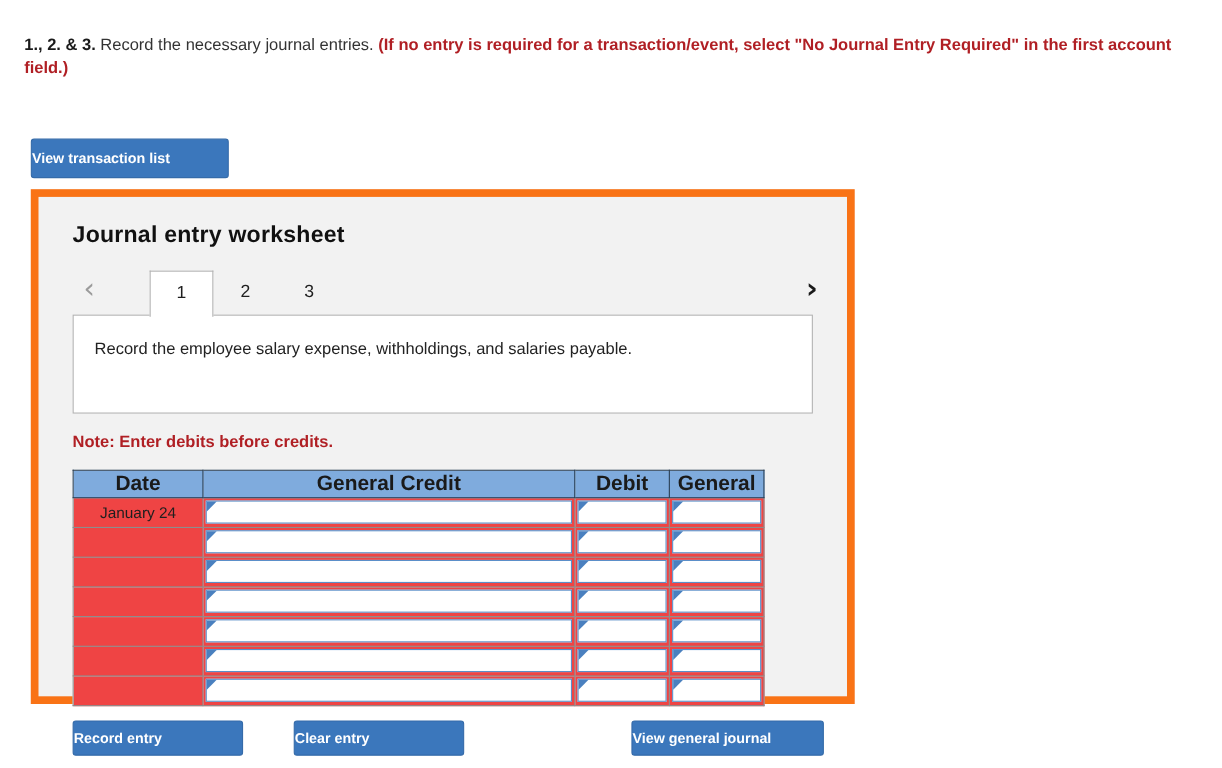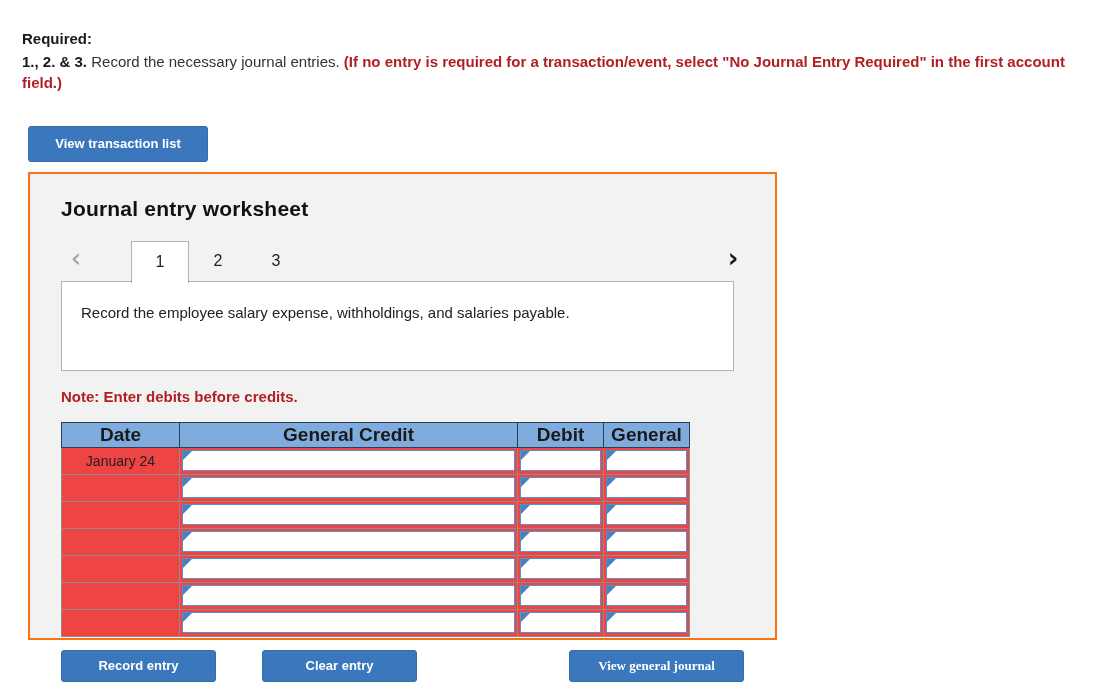--- a/index.html
+++ b/index.html
@@ -44,21 +44,21 @@
     font-weight: bold;
   }
 
   
   .btn-blue {
     display: inline-block;
     background: #3b77bc;
     color: #ffffff;
     font-size: 13px;
     font-weight: bold;
-    text-align: center;
+    text-align: left;
     border: 1px solid #356ba9;
     border-radius: 3px;
     padding: 0;
     line-height: 34px;
     cursor: pointer;
     user-select: none;
     box-sizing: border-box;
   }
 
   #view-transaction-list {
@@ -71,21 +71,21 @@
   }
 
   
   .panel {
     position: absolute;
     left: 28px;
     top: 172px;
     width: 749px;
     height: 468px;
     background: #f2f2f2;
-    border: 2px solid #f97316;
+    border: 7px solid #f97316;
     box-sizing: border-box;
   }
   .panel-title {
     position: absolute;
     left: 31px;
     top: 23px;
     font-size: 21px;
     font-weight: bold;
     color: #111111;
     letter-spacing: 0.2px;
@@ -250,28 +250,26 @@
     height: 32px;
     line-height: 30px;
   }
   #view-general-journal {
     position: absolute;
     left: 539px;
     top: 476px;
     width: 175px;
     height: 32px;
     line-height: 30px;
-    font-family: Liberation Serif, serif;
   }
 </style>
 </head>
 <body>
 
 <div class="required-block">
-  <div class="required-label">Required:</div>
   <div class="required-body">
     <span class="req-num">1., 2. &amp; 3.</span><span> Record the necessary journal entries. </span><span class="req-red">(If no entry is required for a transaction/event, select "No Journal Entry Required" in the first account field.)</span>
   </div>
 </div>
 
 <div class="btn-blue" id="view-transaction-list">View transaction list</div>
 
 <div class="panel">
 
   <div class="panel-title">Journal entry worksheet</div>

